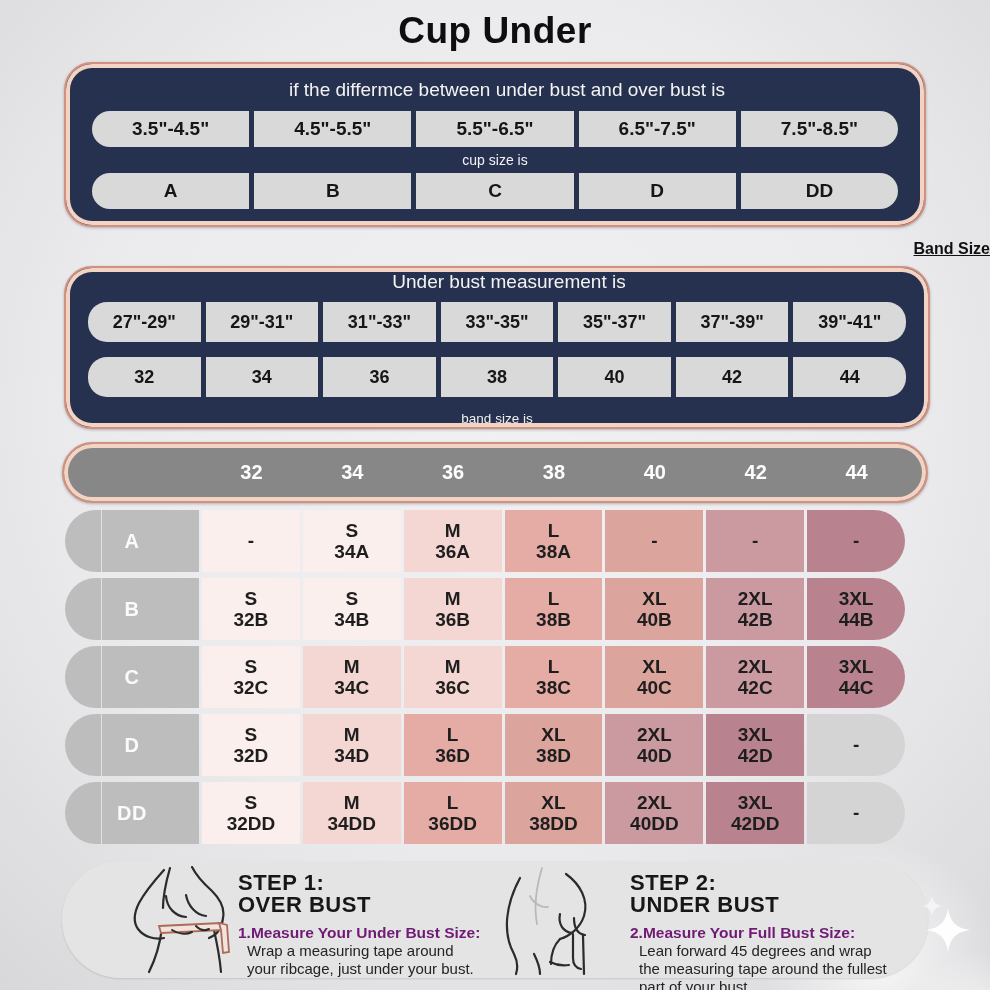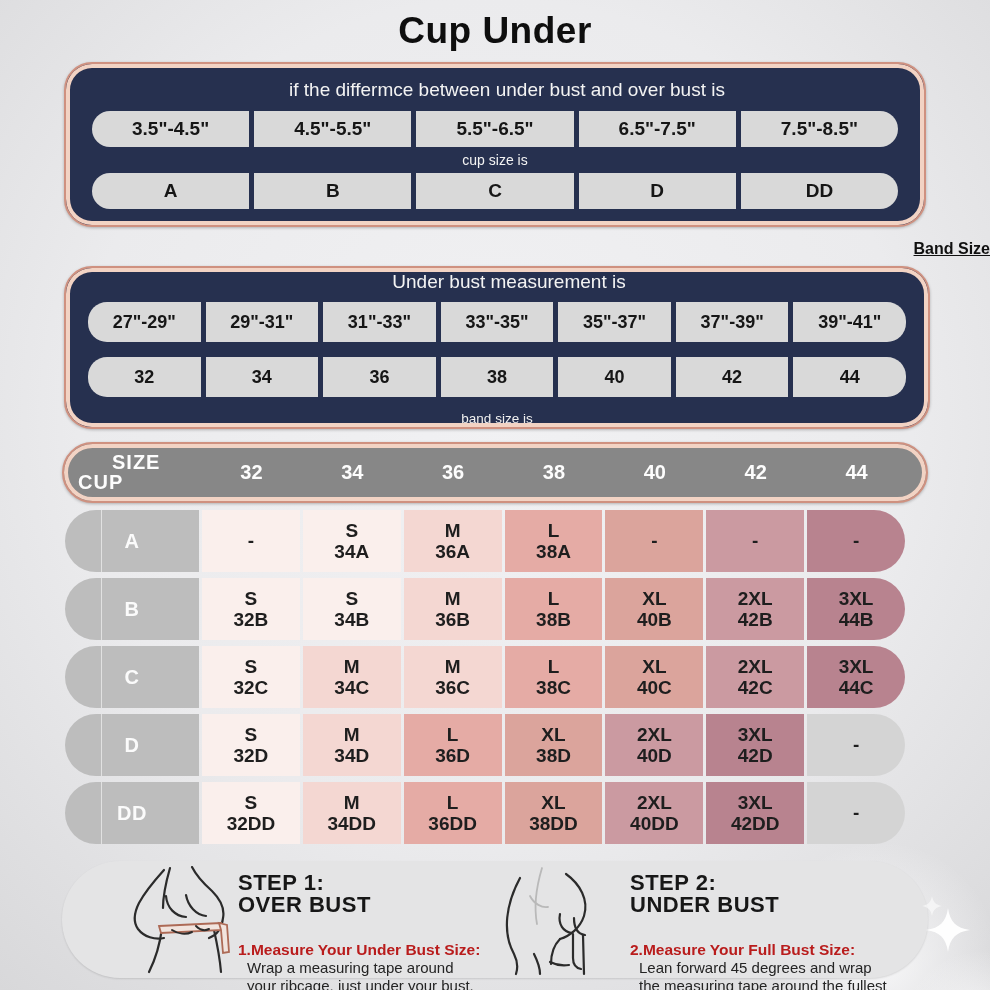--- a/index.html
+++ b/index.html
@@ -67,21 +67,21 @@
 
   #steps-pill{position:absolute;left:62px;top:861px;width:866px;height:117px;
     background:#e4e4e5;border-radius:58px;box-shadow:0 1px 2px rgba(0,0,0,.12);}
   .fig{position:absolute;top:5px;}
   #fig1{left:64px;}
   #fig2{left:428px;}
   .step-text{position:absolute;top:11px;}
   #step1-text{left:176px;width:265px;}
   #step2-text{left:568px;width:310px;}
   .step-head{font-size:22px;font-weight:bold;color:#171717;line-height:1.02;letter-spacing:.5px;}
-  .step-lead{font-size:15.5px;font-weight:bold;color:#b91c1c;margin-top:24px;}
+  .step-lead{font-size:15.5px;font-weight:bold;color:#701a75;margin-top:7px;}
   .step-body{font-size:15px;color:#242424;line-height:1.22;white-space:pre-line;padding-left:9px;}
 
   #sparkles{position:absolute;right:14px;bottom:26px;}
 </style>
 </head>
 <body>
 
 <div class="stage">
   <div class="glow glow1"></div>
   <div class="glow glow2"></div>
@@ -126,24 +126,20 @@
       <div class="gcell">36</div>
       <div class="gcell">38</div>
       <div class="gcell">40</div>
       <div class="gcell">42</div>
       <div class="gcell">44</div>
     </div>
     <div class="box-footer">band size is</div>
   </div>
 
   <div id="size-header-bar">
-    <div class="shb-corner" style="position:absolute;left:0;top:0;width:140px;height:100%;">
-      <span class="shb-size">SIZE</span>
-      <span class="shb-cup">CUP</span>
-    </div>
     <div class="shb-grid">
       <div></div>
       <div class="shb-num">32</div>
       <div class="shb-num">34</div>
       <div class="shb-num">36</div>
       <div class="shb-num">38</div>
       <div class="shb-num">40</div>
       <div class="shb-num">42</div>
       <div class="shb-num">44</div>
     </div>

